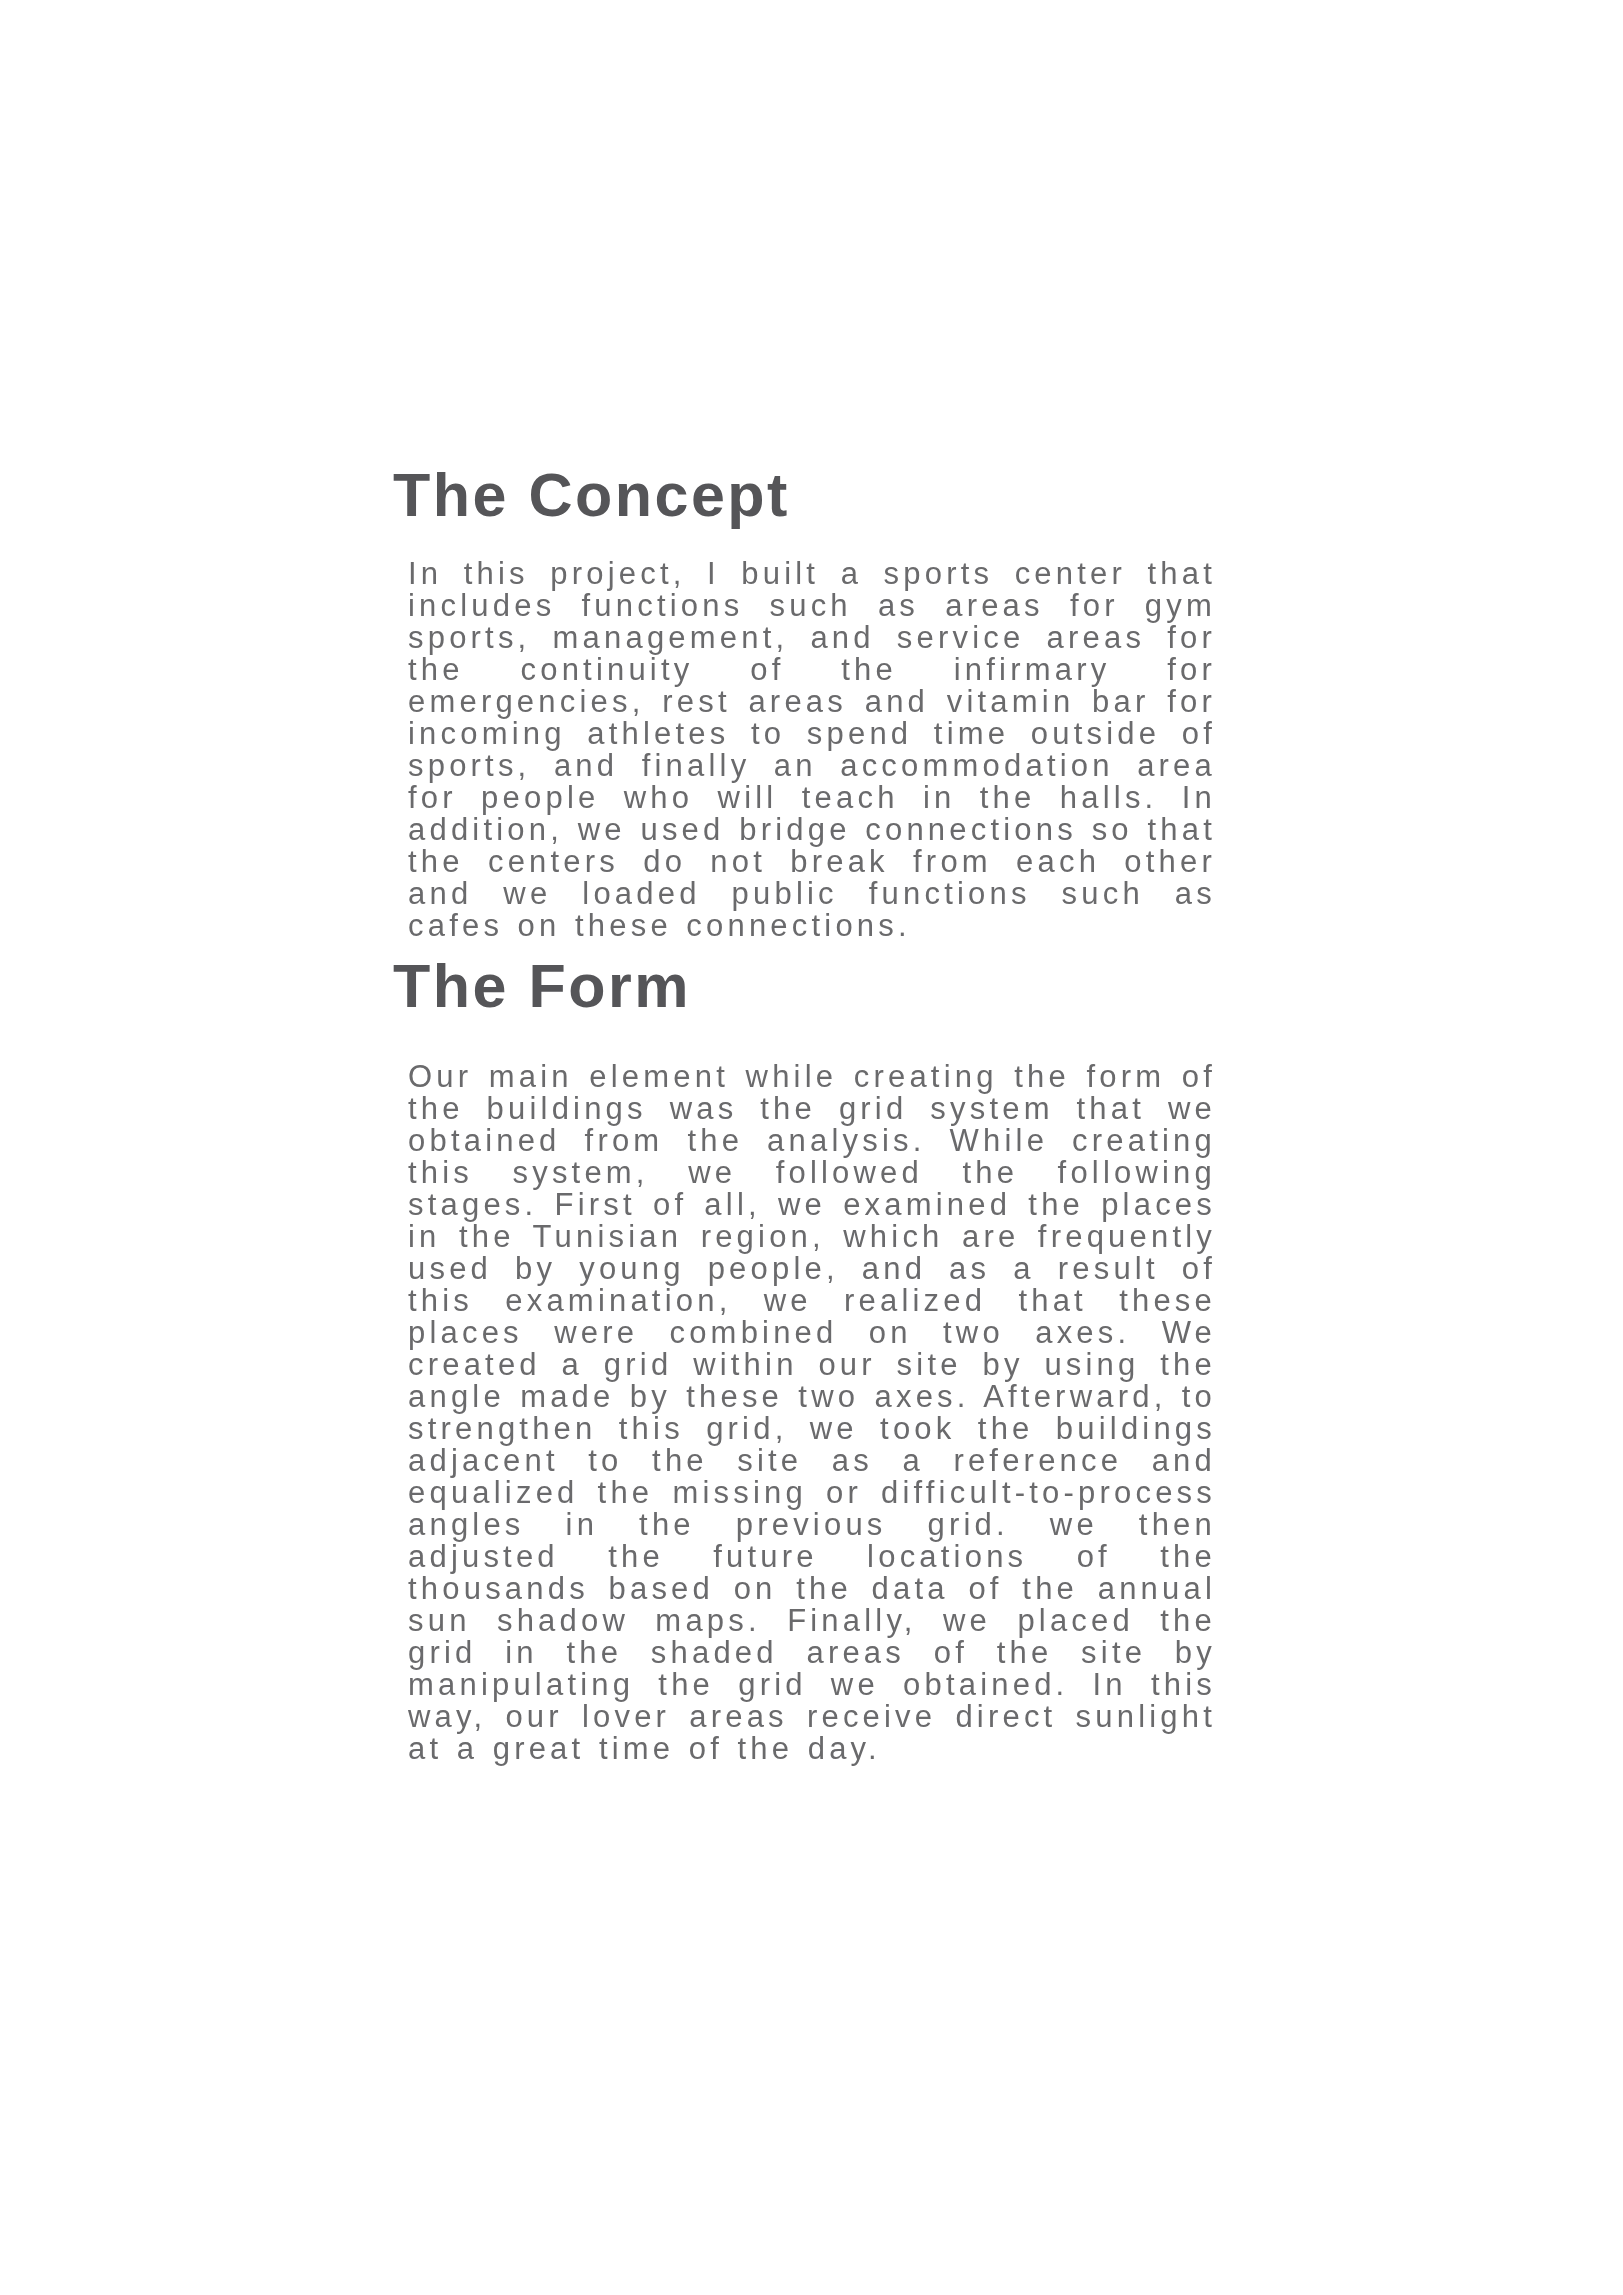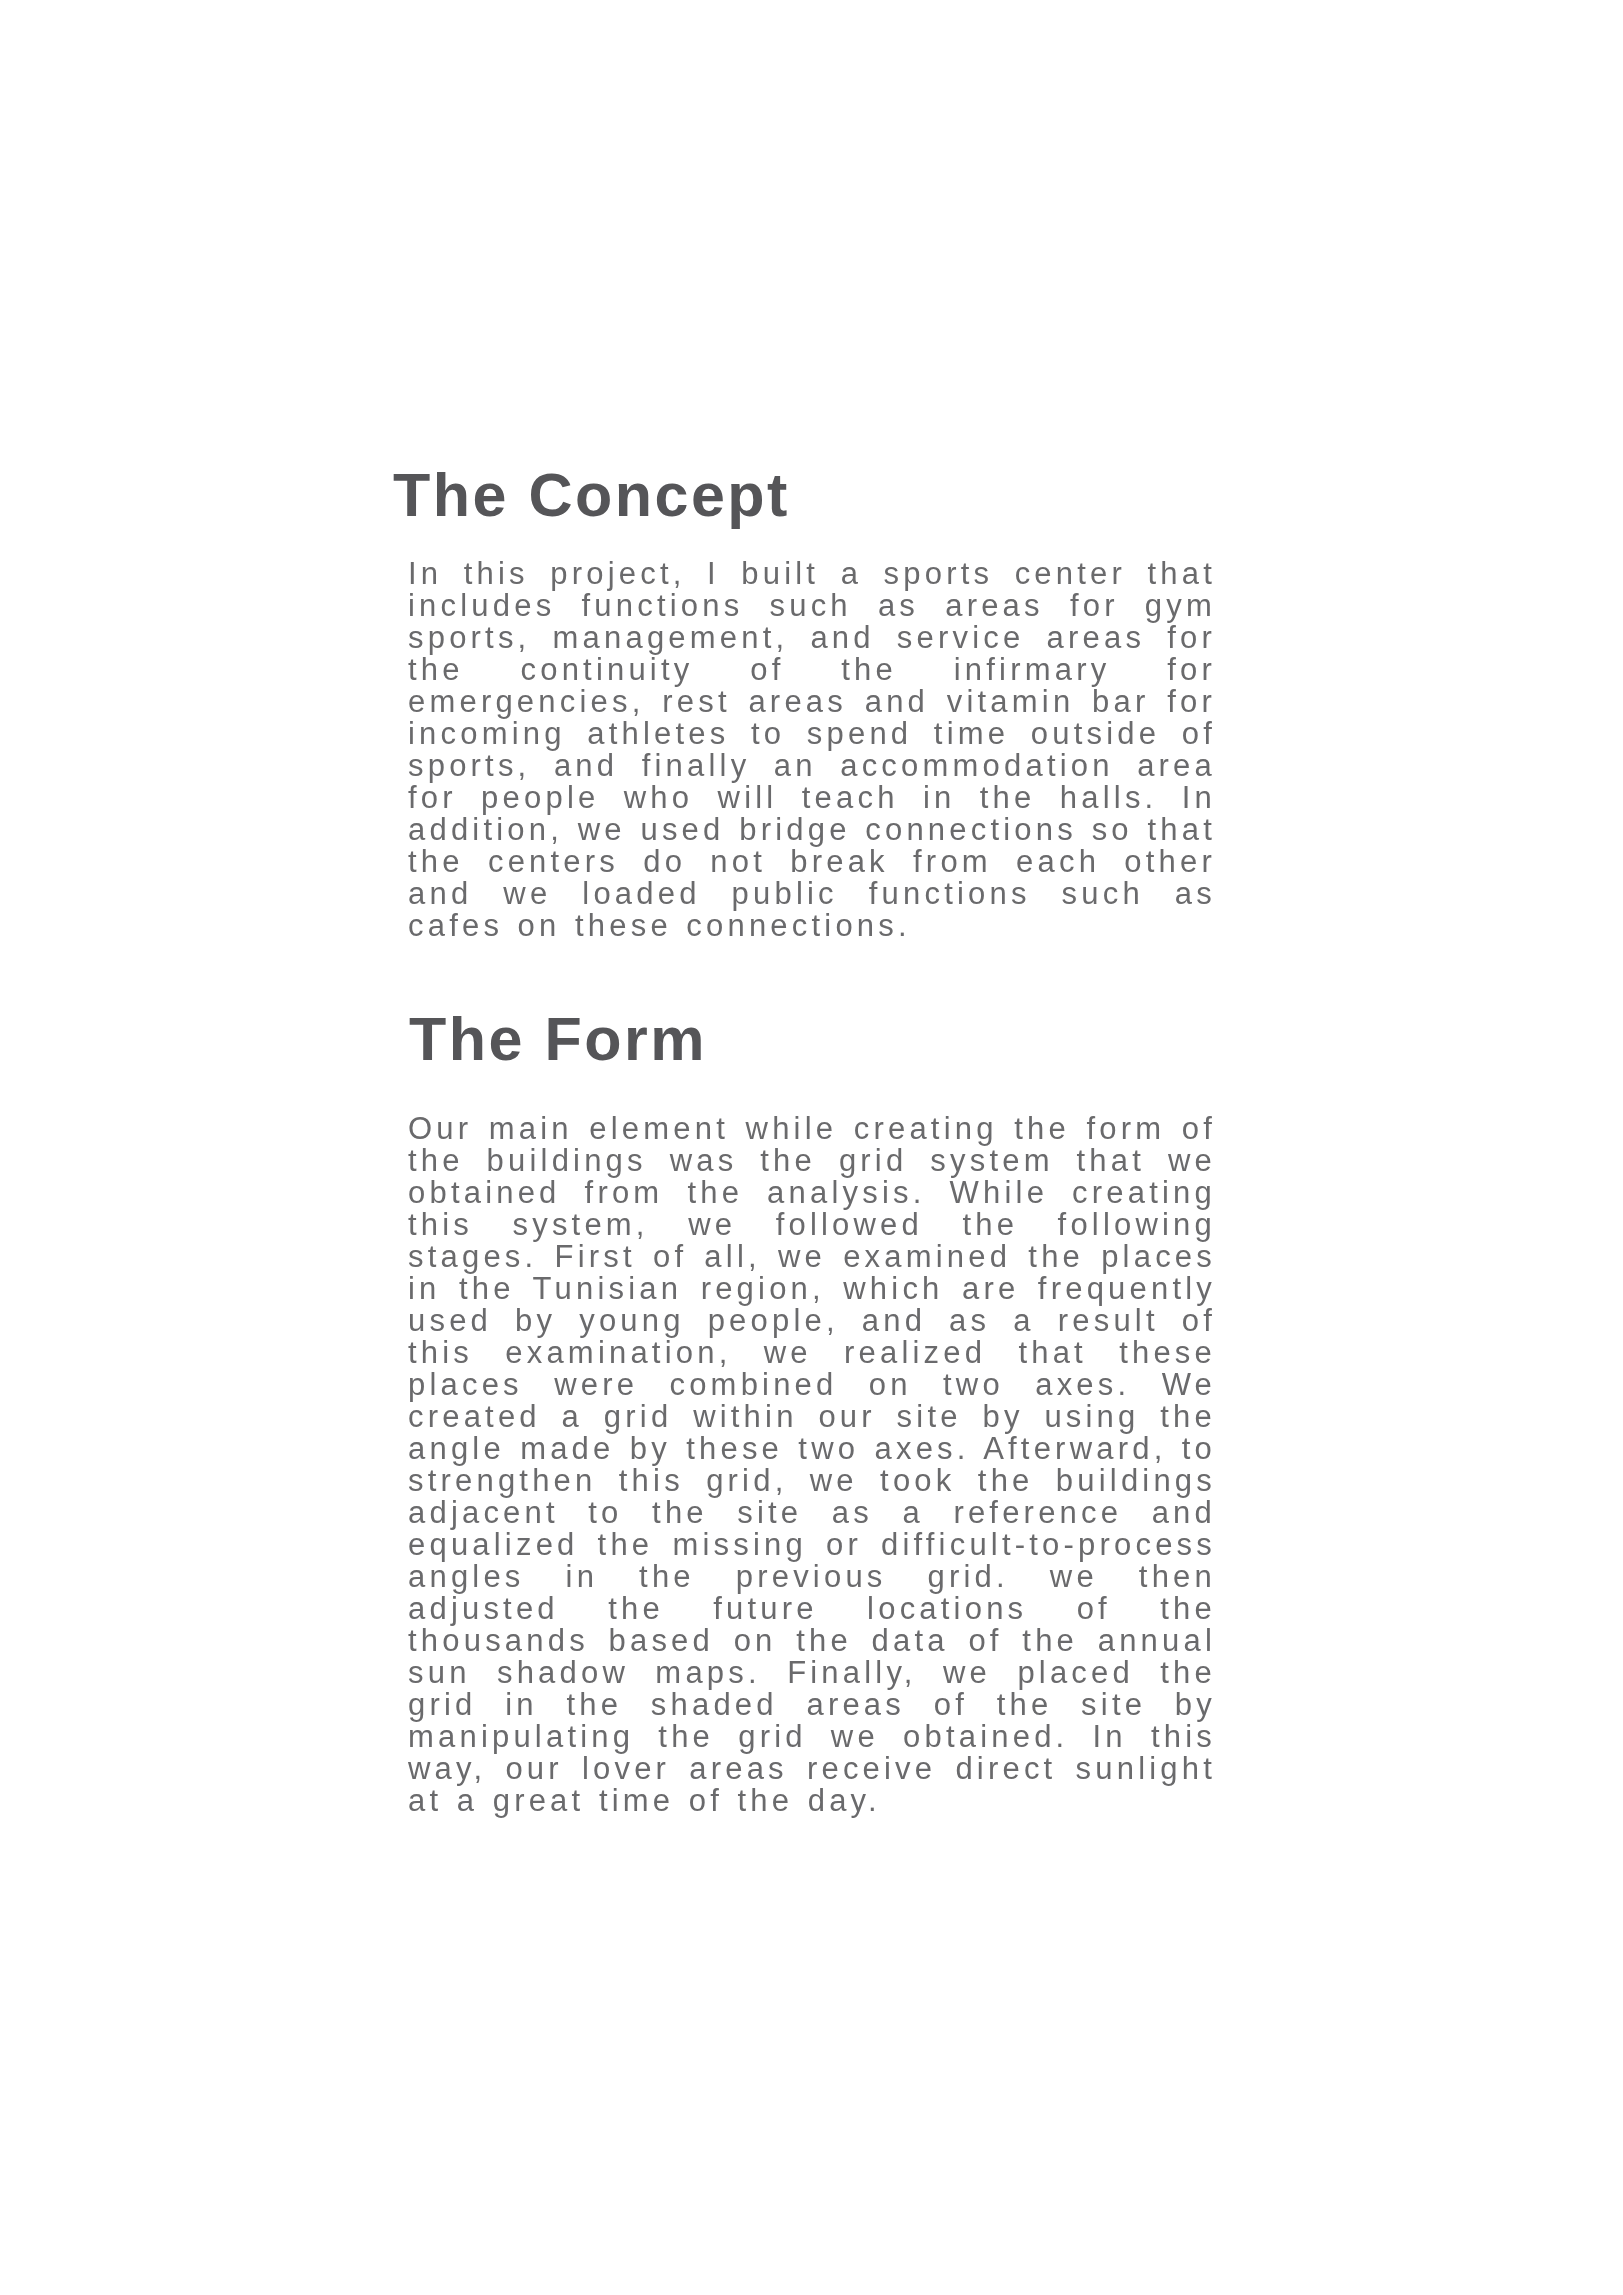--- a/index.html
+++ b/index.html
@@ -36,22 +36,22 @@
     font-weight: normal;
     font-size: 31px;
     line-height: 32px;
     letter-spacing: 4.2px;
     word-spacing: 1.7px;
     text-align: justify;
     color: #6a6a6c;
   }
   #concept-heading { top: 465px; }
   #concept-paragraph { top: 558px; }
-  #form-heading { top: 1009px; margin-left: 16px; }
-  #form-paragraph { top: 1113px; }
+  #form-heading { top: 956px; }
+  #form-paragraph { top: 1061px; }
 </style>
 </head>
 <body>
 
 <div class="page">
 
   <section>
     <h1 id="concept-heading" class="doc-heading">The Concept</h1>
     <p id="concept-paragraph" class="doc-paragraph">In this project, I built a sports center that includes functions such as areas for gym sports, management, and service areas for the continuity of the infirmary for emergencies, rest areas and vitamin bar for incoming athletes to spend time outside of sports, and finally an accommodation area for people who will teach in the halls. In addition, we used bridge connections so that the centers do not break from each other and we loaded public functions such as cafes on these connections.</p>
   </section>

